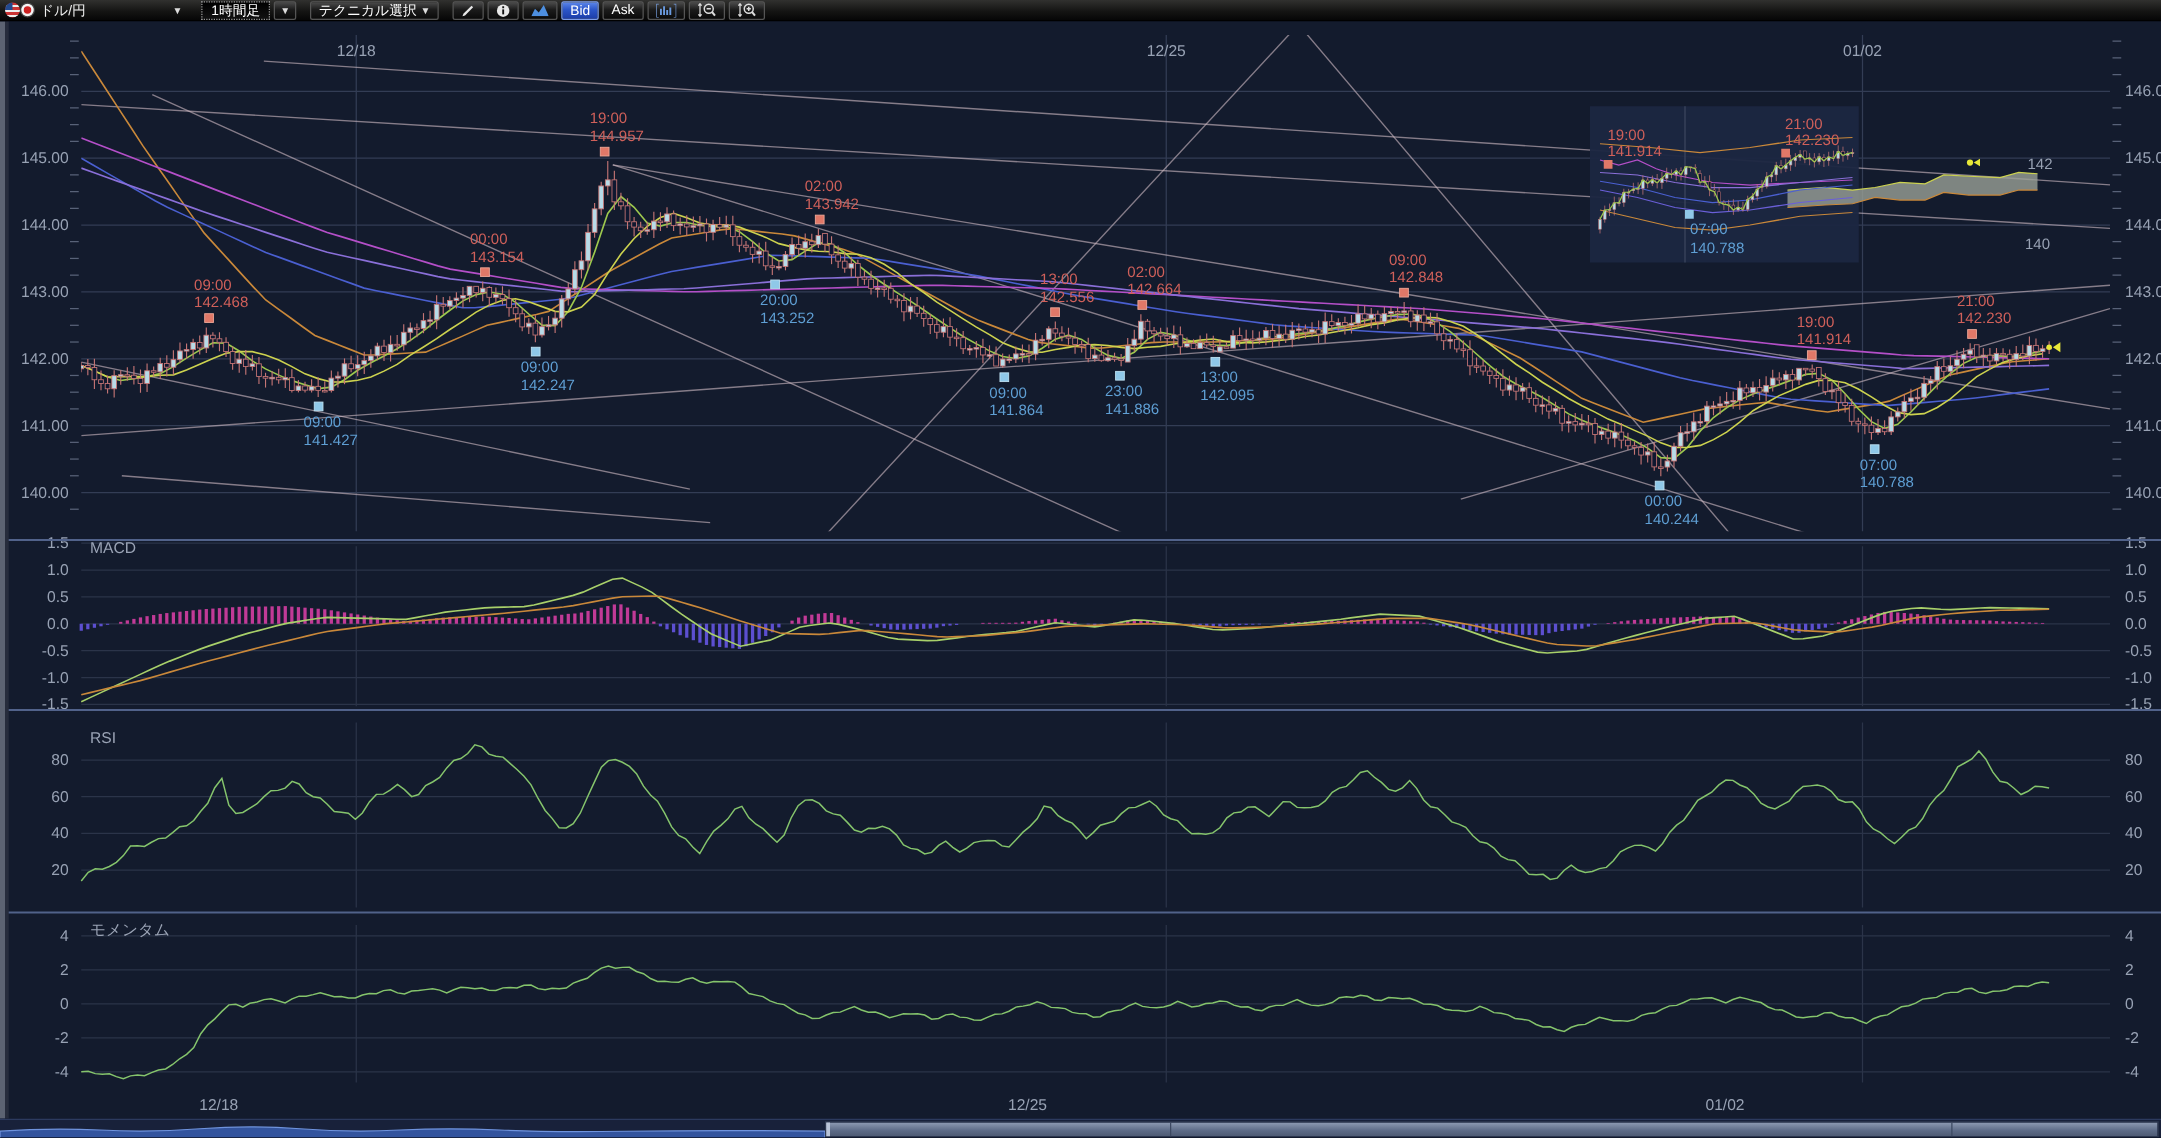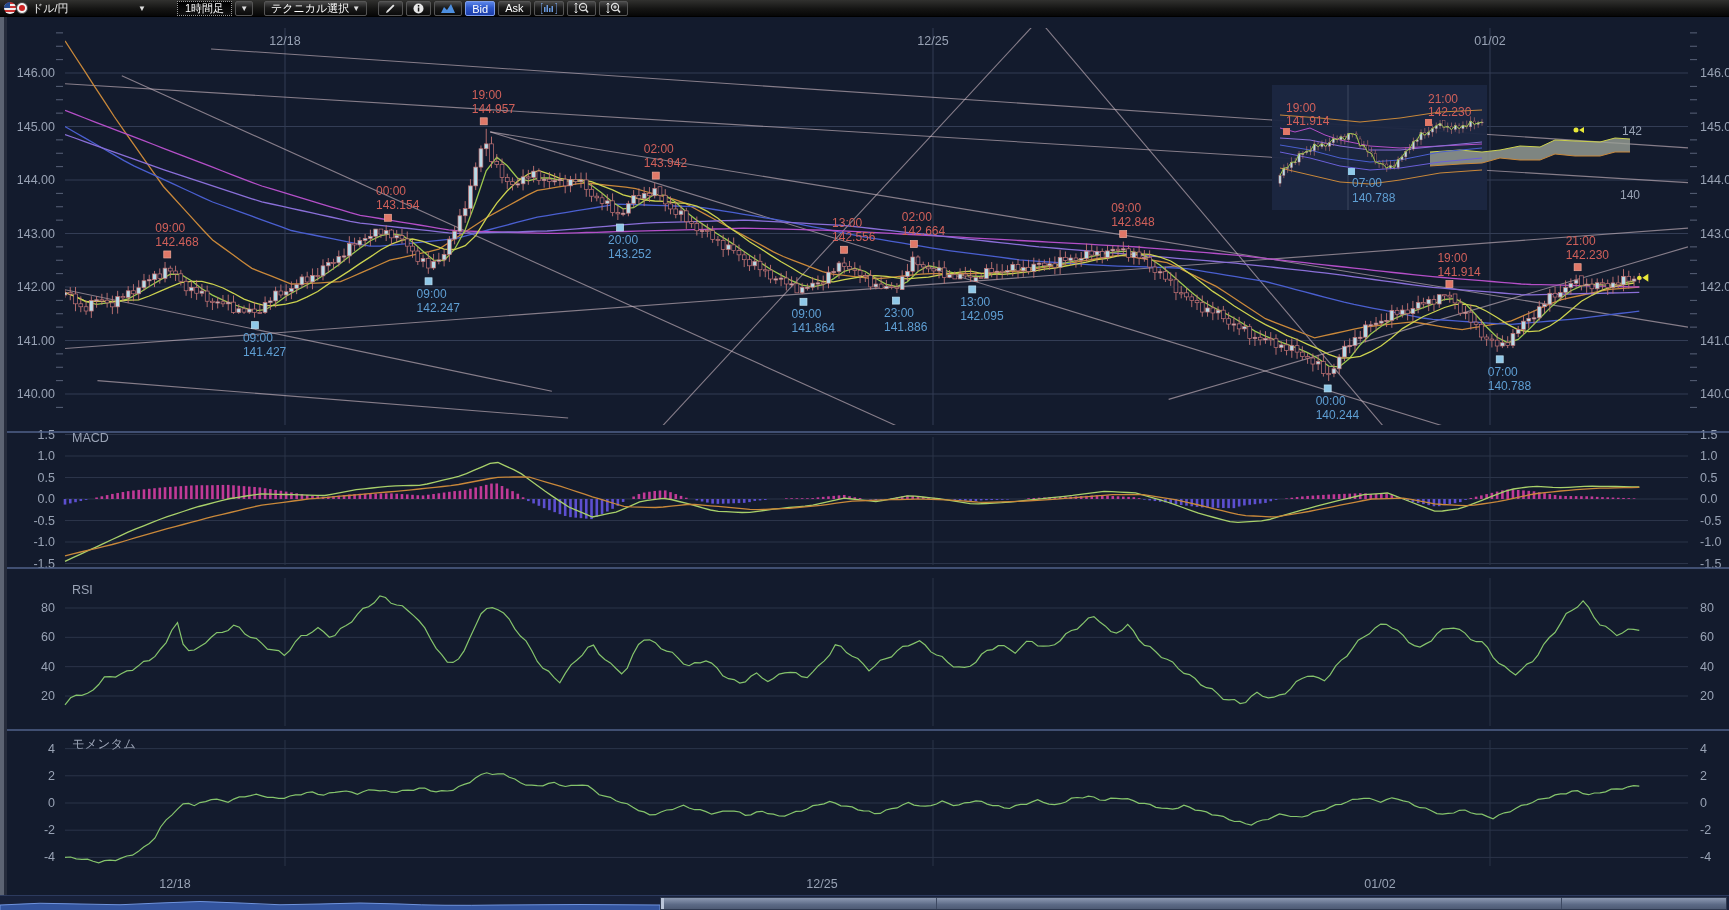--- a/index.html
+++ b/index.html
@@ -13,21 +13,21 @@
   .tb-pair{display:flex;align-items:center;gap:4px;width:146px;height:31px;color:#f0f0f0;
     font-size:11px;}
   .tb-pair .arr{margin-left:auto;margin-right:4px;}
   .flag{width:12px;height:12px;border-radius:50%;display:inline-block;position:relative;overflow:hidden;}
   .flag-us{background:repeating-linear-gradient(#c33 0 2px,#eee 2px 4px);}
   .flag-us:before{content:"";position:absolute;left:0;top:0;width:6px;height:6px;background:#224a8f;}
   .flag-jp{background:#f4f4f4;margin-left:-4px;border:1px solid #444;box-sizing:border-box;}
   .flag-jp:before{content:"";position:absolute;left:2px;top:2px;width:6px;height:6px;border-radius:50%;background:#cc2222;}
   .arr{font-size:8px;color:#ddd;}
   .tb-box{height:15px;box-sizing:border-box;display:flex;align-items:center;padding:0 7px;
-    font-size:11px;color:#fff;background:linear-gradient(#000,#111);border:1px dotted #9a9a9a;margin-left:16px;}
+    font-size:11px;color:#fff;background:linear-gradient(#000,#111);border:1px dotted #9a9a9a;}
   .tb-btn{height:15px;box-sizing:border-box;display:flex;align-items:center;gap:3px;padding:0 6px;
     font-size:11px;color:#fff;background:linear-gradient(#4a4a4a,#1b1b1b 45%,#0a0a0a);
     border:1px solid #555;border-radius:2px;cursor:default;}
   .tb-btn.small{padding:0 4px;}
   .tb-btn.active{background:linear-gradient(#5b85e8,#2b55c8 45%,#1c3da8);border-color:#7d9dea;align-items:flex-end;}
   .tb-sep{width:5px;}
   svg text{font-family:"Liberation Sans",sans-serif;}
   
   #hscroll{position:absolute;left:0;top:895px;width:1729px;height:15px;background:#18213a;border-top:1px solid #2c3a5e;}
   #hscroll .wave{position:absolute;left:0;top:0;height:15px;}

